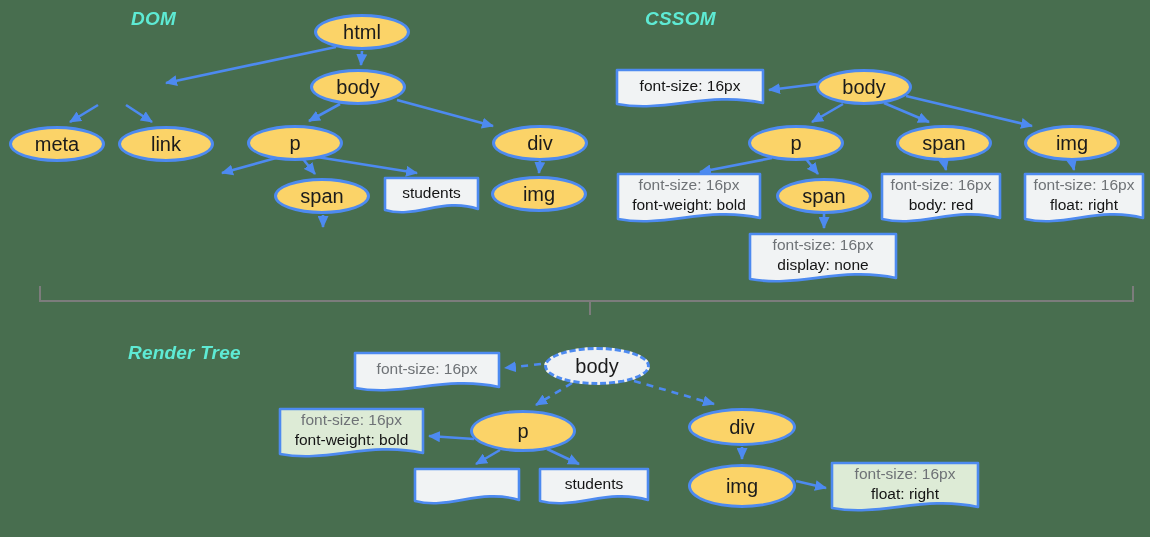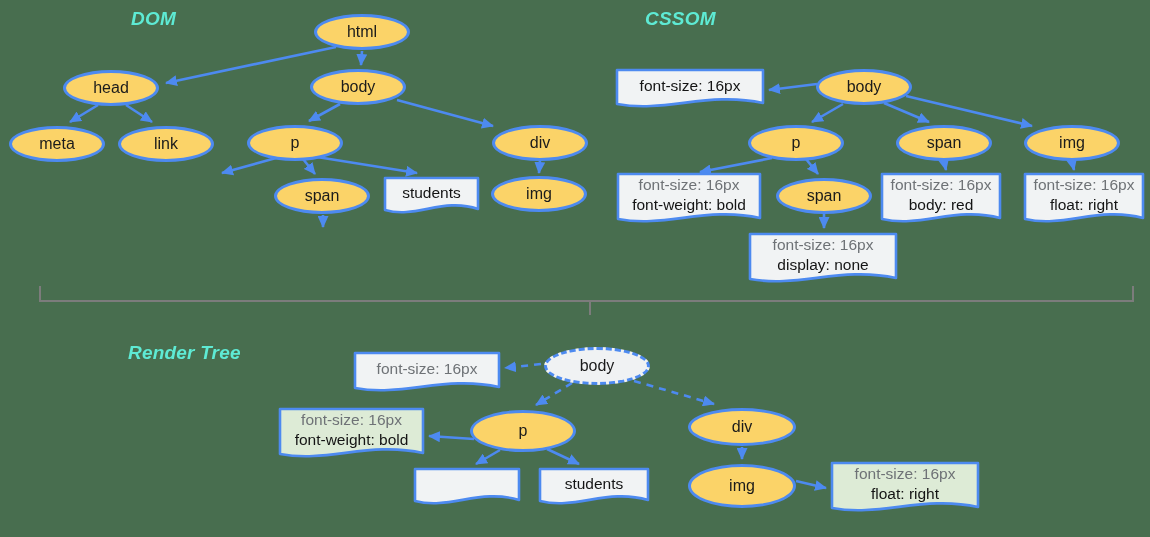--- a/index.html
+++ b/index.html
@@ -13,21 +13,21 @@
   #arrows{position:absolute;left:0;top:0;z-index:1;}
   .title{
     position:absolute;z-index:2;
     font-weight:bold;font-style:italic;
     font-size:19px;color:#5eead4;letter-spacing:.2px;
   }
   .node{
     position:absolute;z-index:2;box-sizing:border-box;
     border:3px solid #4D8AF0;background:#FBD368;border-radius:50%;
     display:flex;align-items:center;justify-content:center;
-    font-size:16px;color:#1b1b1b;
+    font-size:20px;color:#1b1b1b;
   }
   .node.dashed{border-style:dashed;background:#F0F2F3;}
   .doc{position:absolute;z-index:2;}
   .doc svg{position:absolute;left:0;top:0;overflow:visible;display:block;}
   .doc-path{stroke:#4D8AF0;stroke-width:2.6;stroke-linejoin:round;}
   .fill-gray{fill:#F1F3F4;}
   .fill-green{fill:#DDEBD6;}
   .doc-text{
     position:absolute;left:0;right:0;top:0;height:calc(100% - 12px);
     display:flex;flex-direction:column;align-items:center;justify-content:center;
@@ -81,21 +81,20 @@
       <line x1="796" y1="481" x2="826" y2="488" marker-end="url(#ah)"></line>
     </g>
     <path d="M40,286 L40,301 L1133,301 L1133,286 M590,301 L590,315" stroke="#7C7C7C" stroke-width="2" fill="none"></path>
   </svg>
 
   <div class="title" style="left:131px;top:8px">DOM</div>
   <div class="title" style="left:645px;top:8px">CSSOM</div>
   <div class="title" style="left:128px;top:342px">Render Tree</div>
 
   <div class="node" style="left:314px;top:14px;width:96px;height:36px">html</div>
-  <div class="node" style="left:63px;top:70px;width:96px;height:36px">head</div>
   <div class="node" style="left:310px;top:69px;width:96px;height:36px">body</div>
   <div class="node" style="left:118px;top:126px;width:96px;height:36px">link</div>
   <div class="node" style="left:9px;top:126px;width:96px;height:36px">meta</div>
   <div class="node" style="left:247px;top:125px;width:96px;height:36px">p</div>
   <div class="node" style="left:492px;top:125px;width:96px;height:36px">div</div>
   <div class="node" style="left:274px;top:178px;width:96px;height:36px">span</div>
   <div class="node" style="left:491px;top:176px;width:96px;height:36px">img</div>
 
   <div class="doc" style="left:383px;top:176px;width:97px;height:45px">
     <svg width="97" height="45" viewBox="0 0 97 45">

